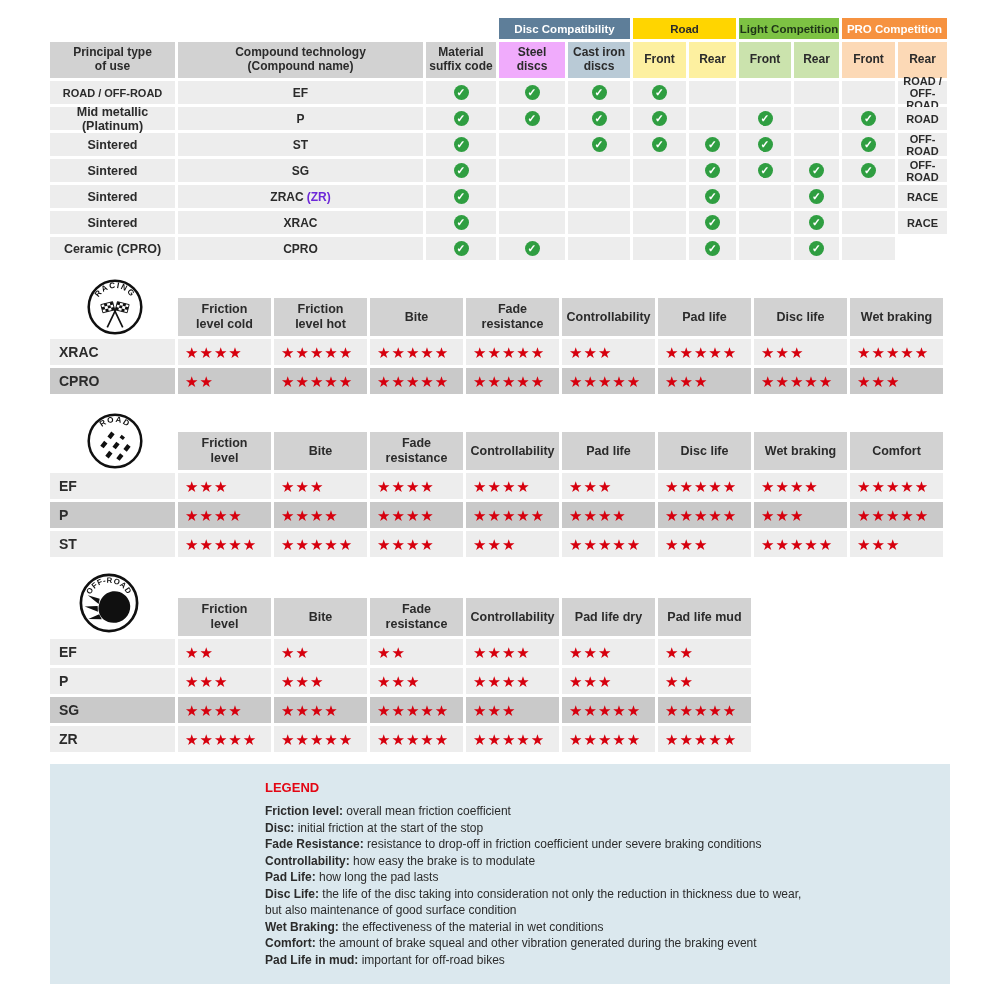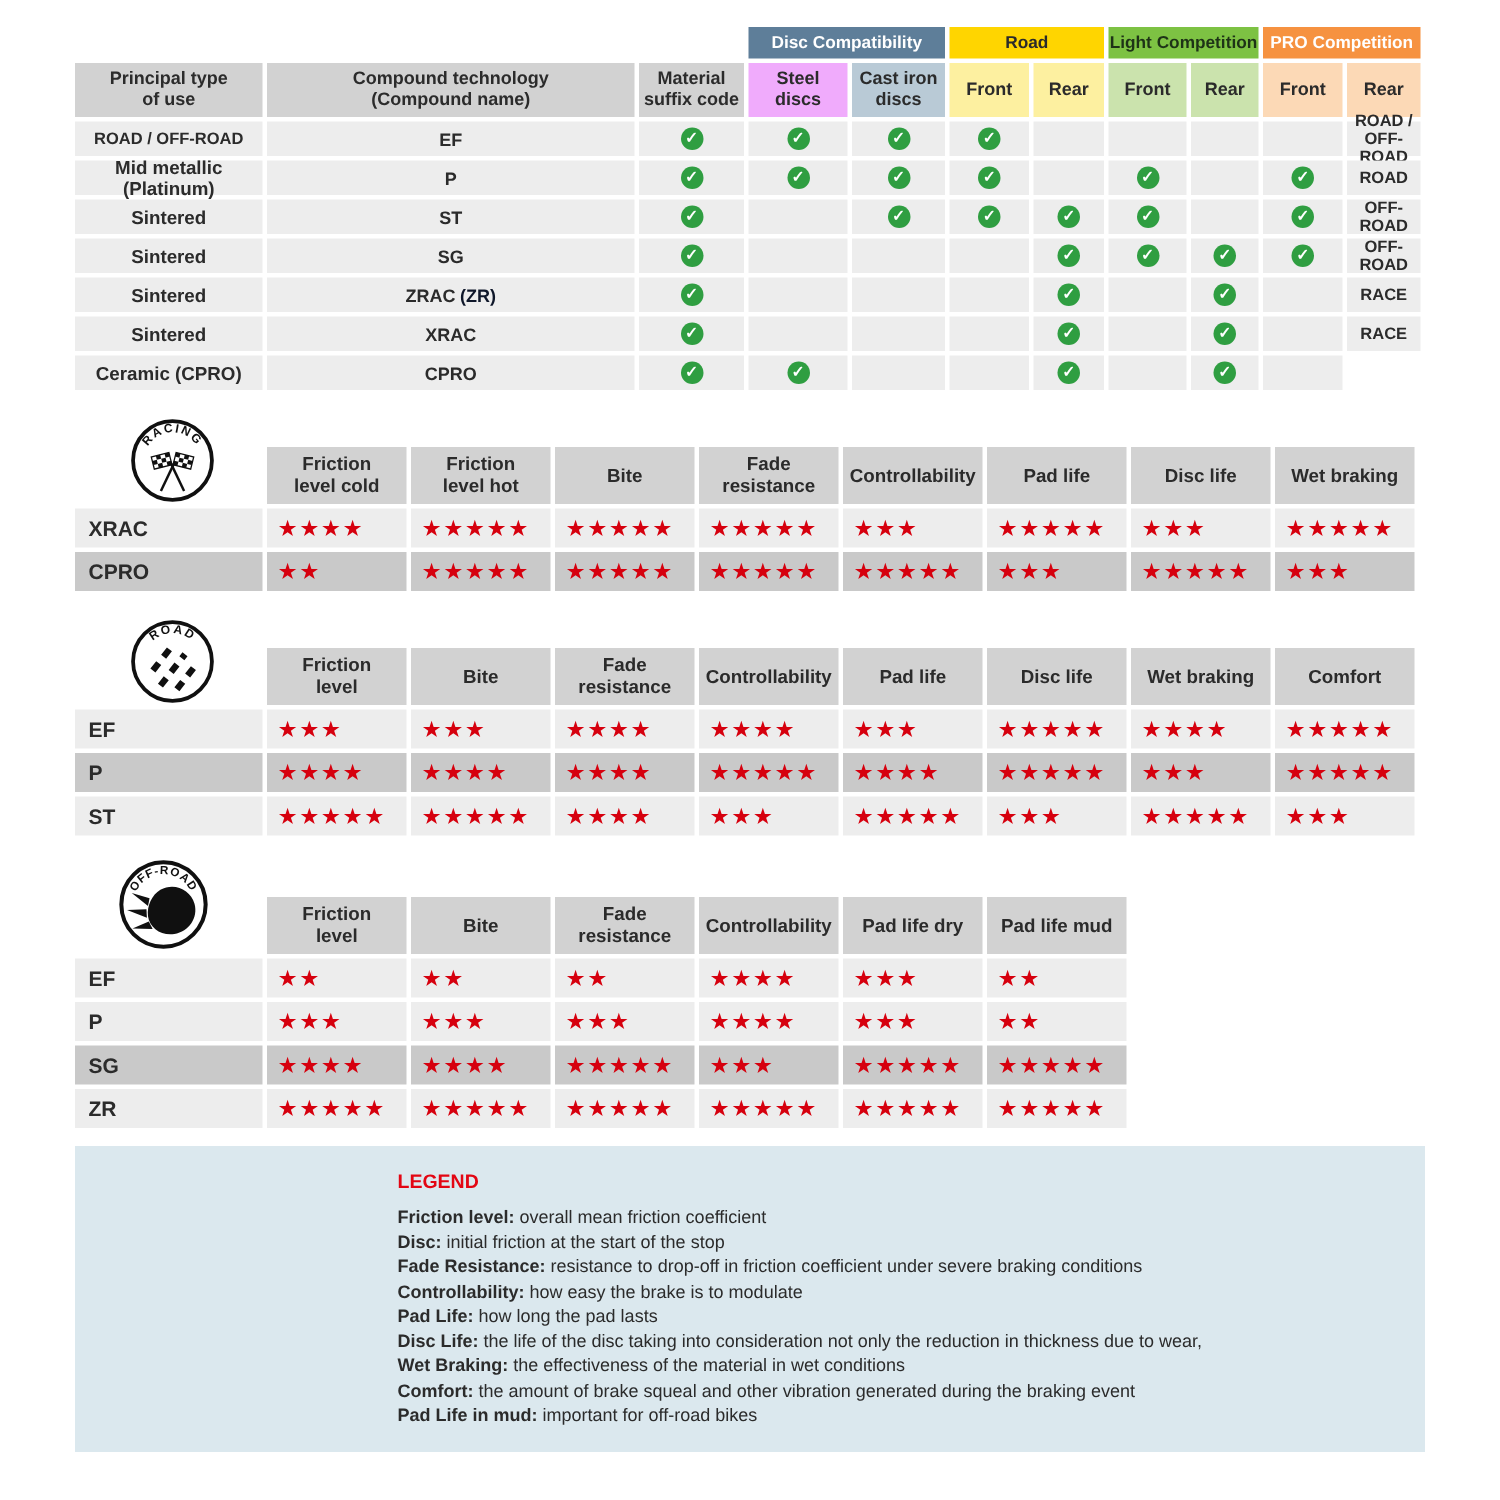--- a/index.html
+++ b/index.html
@@ -14,21 +14,21 @@
     grid-template-columns: 125px 245px 70px 66px 62px 53px 47px 52px 45px 53px 49px;
     gap: 3px;
     margin: 18px 0 0 50px;
   }
   .group-header { height: 21px; font-size: 11.5px; font-weight: bold; }
   .spacer, .blank { background: transparent; }
   .col-header { height: 36px; font-size: 12px; font-weight: bold; white-space: pre-line; line-height: 1.15; }
   .compat-grid .use   { height: 23px; background: #ededed; font-size: 11px;   font-weight: bold; }
   .compat-grid .tech  { height: 23px; background: #ededed; font-size: 12.5px; font-weight: bold; }
   .compat-grid .code  { height: 23px; background: #ededed; font-size: 12px;   font-weight: bold; }
-  .code-note { color: #0f172a; font-weight: bold; margin-left: 3px; }
+  .code-note { color: #6d28d9; font-weight: bold; margin-left: 3px; }
   .check-cell { height: 23px; background: #ededed; }
   .checkmark {
     width: 15px; height: 15px; border-radius: 50%;
     background: #2f9e41; color: #ffffff;
     font-size: 10.5px; font-weight: bold;
     display: flex; align-items: center; justify-content: center; line-height: 1;
   }
 
   
   .rating-section { position: relative; margin: 38px 0 0 50px; }
@@ -531,19 +531,20 @@
 
   <div class="legend">
     <div class="legend-title">LEGEND</div>
     <div>
         <div class="legend-line"><span class="legend-term">Friction level:</span><span> overall mean friction coefficient</span></div>
         <div class="legend-line"><span class="legend-term">Disc:</span><span> initial friction at the start of the stop</span></div>
         <div class="legend-line"><span class="legend-term">Fade Resistance:</span><span> resistance to drop-off in friction coefficient under severe braking conditions</span></div>
         <div class="legend-line"><span class="legend-term">Controllability:</span><span> how easy the brake is to modulate</span></div>
         <div class="legend-line"><span class="legend-term">Pad Life:</span><span> how long the pad lasts</span></div>
         <div class="legend-line"><span class="legend-term">Disc Life:</span><span> the life of the disc taking into consideration not only the reduction in thickness due to wear,</span></div>
+        <div class="legend-line">but also maintenance of good surface condition</div>
         <div class="legend-line"><span class="legend-term">Wet Braking:</span><span> the effectiveness of the material in wet conditions</span></div>
         <div class="legend-line"><span class="legend-term">Comfort:</span><span> the amount of brake squeal and other vibration generated during the braking event</span></div>
         <div class="legend-line"><span class="legend-term">Pad Life in mud:</span><span> important for off-road bikes</span></div>
       </div>
   </div>
 
 </div>
 
 </body></html>

